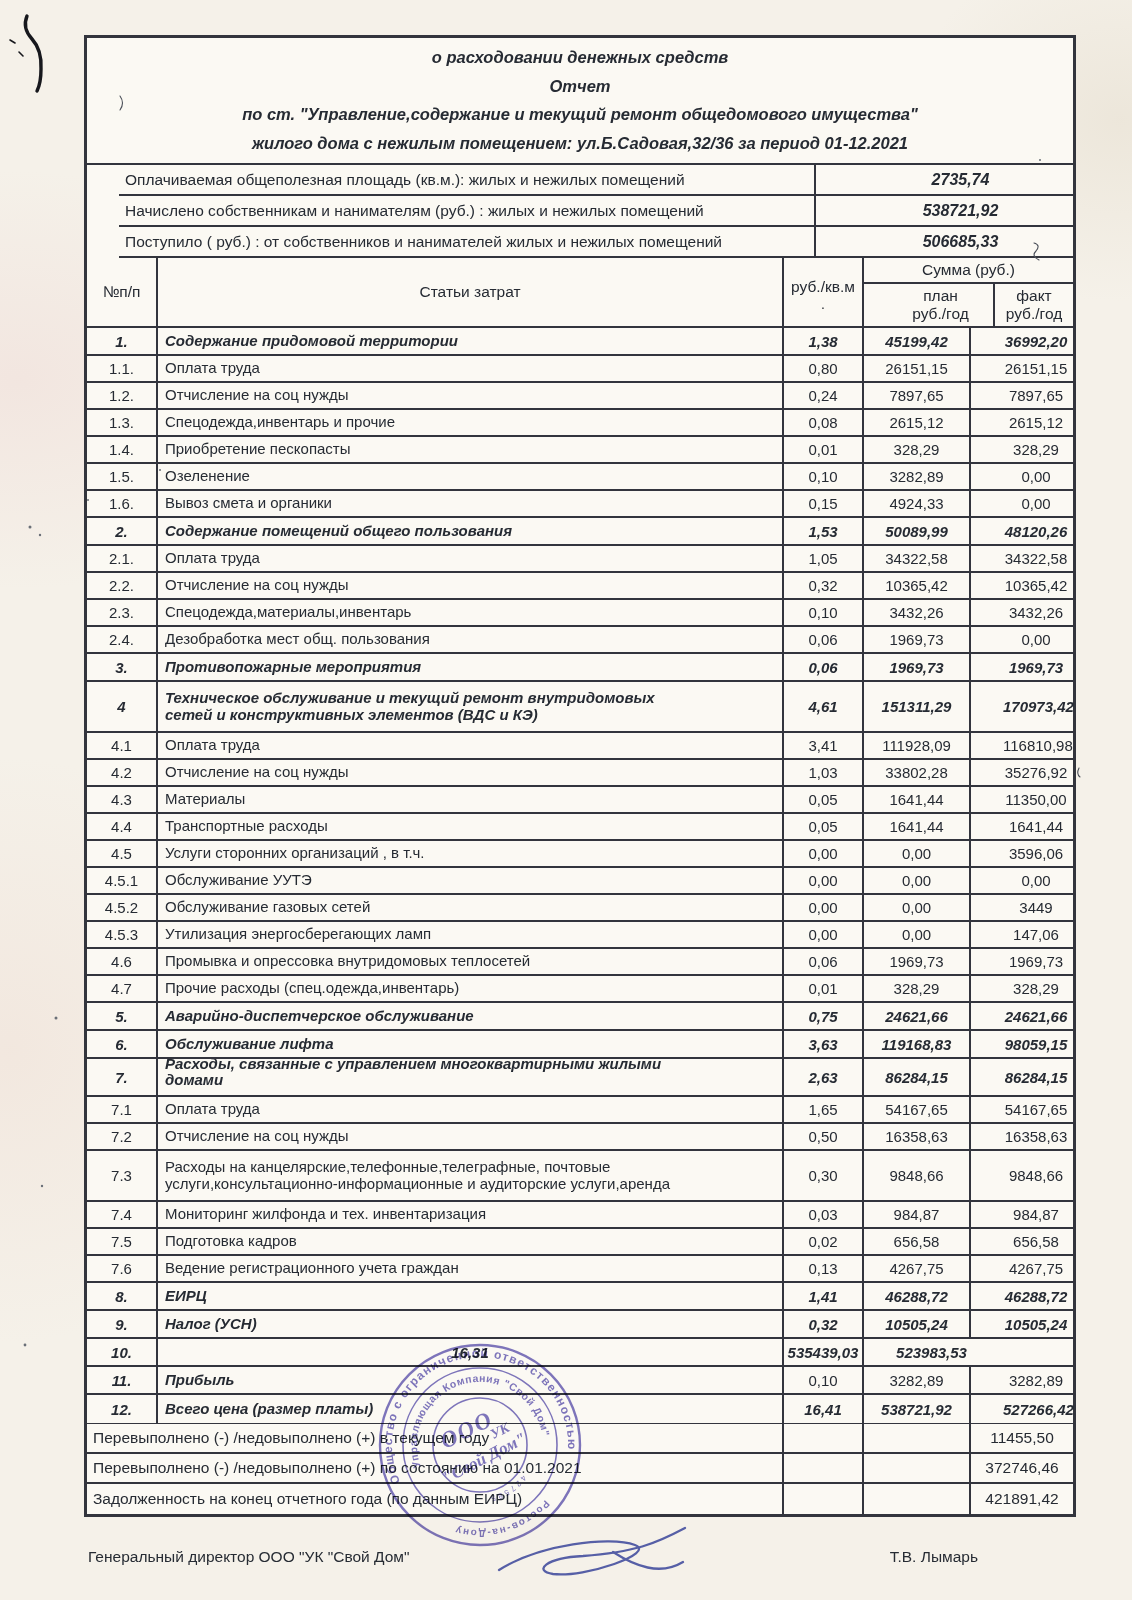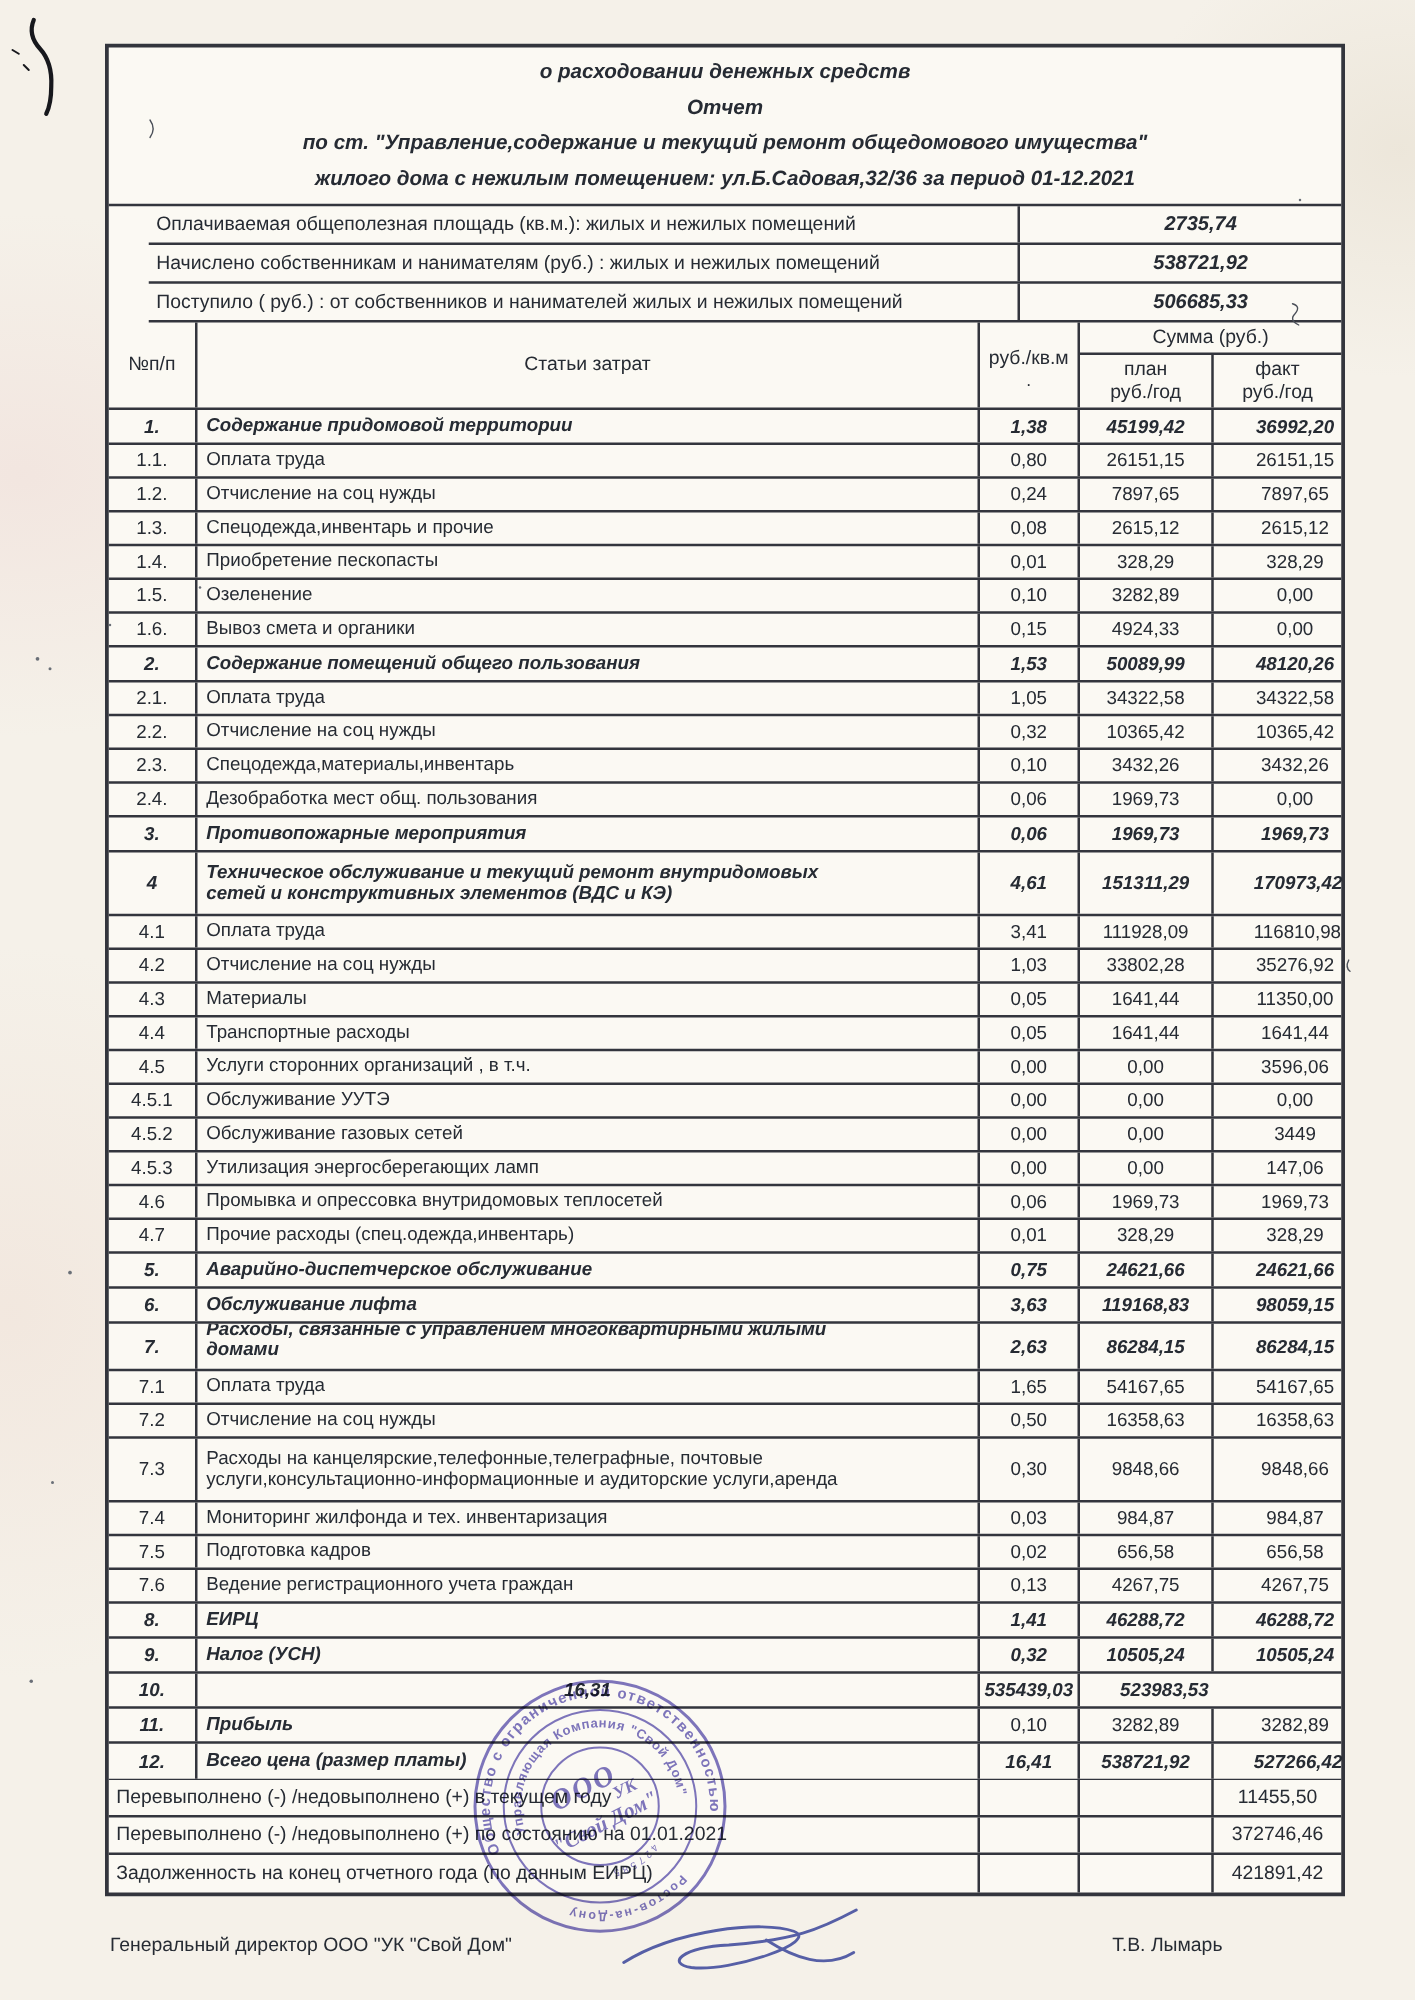--- a/index.html
+++ b/index.html
@@ -37,21 +37,21 @@
   
   .irow{display:grid;grid-template-columns:697px 1fr;border-bottom:2px solid var(--line);min-height:31px;margin-left:32px;}
   .irow .ilabel{border-right:2px solid var(--line);display:flex;align-items:center;padding:3px 6px;font-size:15.5px;}
   .irow .ivalue{display:flex;align-items:center;justify-content:center;font-weight:700;font-style:italic;font-size:16px;}
   
   .thead{display:grid;grid-template-columns:71px 626px 80px 1fr;border-bottom:2px solid var(--line);min-height:70px;font-size:15.5px;}
   .thead .th{border-right:2px solid var(--line);display:flex;flex-direction:column;align-items:center;justify-content:center;text-align:center;padding:2px;}
   .thead .rate-th .dot{font-size:14px;line-height:5px;margin-top:6px;}
   .sumwrap{display:flex;flex-direction:column;}
   .sumtitle{border-bottom:2px solid var(--line);min-height:26px;display:flex;align-items:center;justify-content:center;}
-  .sumcols{display:grid;grid-template-columns:107px 1fr;flex:1;}
+  .sumcols{display:grid;grid-template-columns:107px 1fr;flex:1;margin-left:24px;}
   .sumcols .th2{display:flex;align-items:center;justify-content:center;text-align:center;white-space:pre-line;line-height:1.15;padding:2px;}
   .sumcols .th2:first-child{border-right:2px solid var(--line);}
   
   .trow{display:grid;grid-template-columns:71px 626px 80px 107px 1fr;border-bottom:2px solid var(--line);min-height:27px;font-size:15px;}
   .trow:last-child{border-bottom:none;}
   .trow .c{border-right:2px solid var(--line);display:flex;align-items:center;justify-content:center;padding:2px 4px;text-align:center;}
   .trow .c:last-child,.irow .ivalue{border-right:none;padding-left:32px;}
   .trow .c.lbl{justify-content:flex-start;text-align:left;padding-left:7px;white-space:pre-line;line-height:1.12;}
   .trow.sec{min-height:28px;}
   .trow.sec .c{font-weight:700;font-style:italic;}

